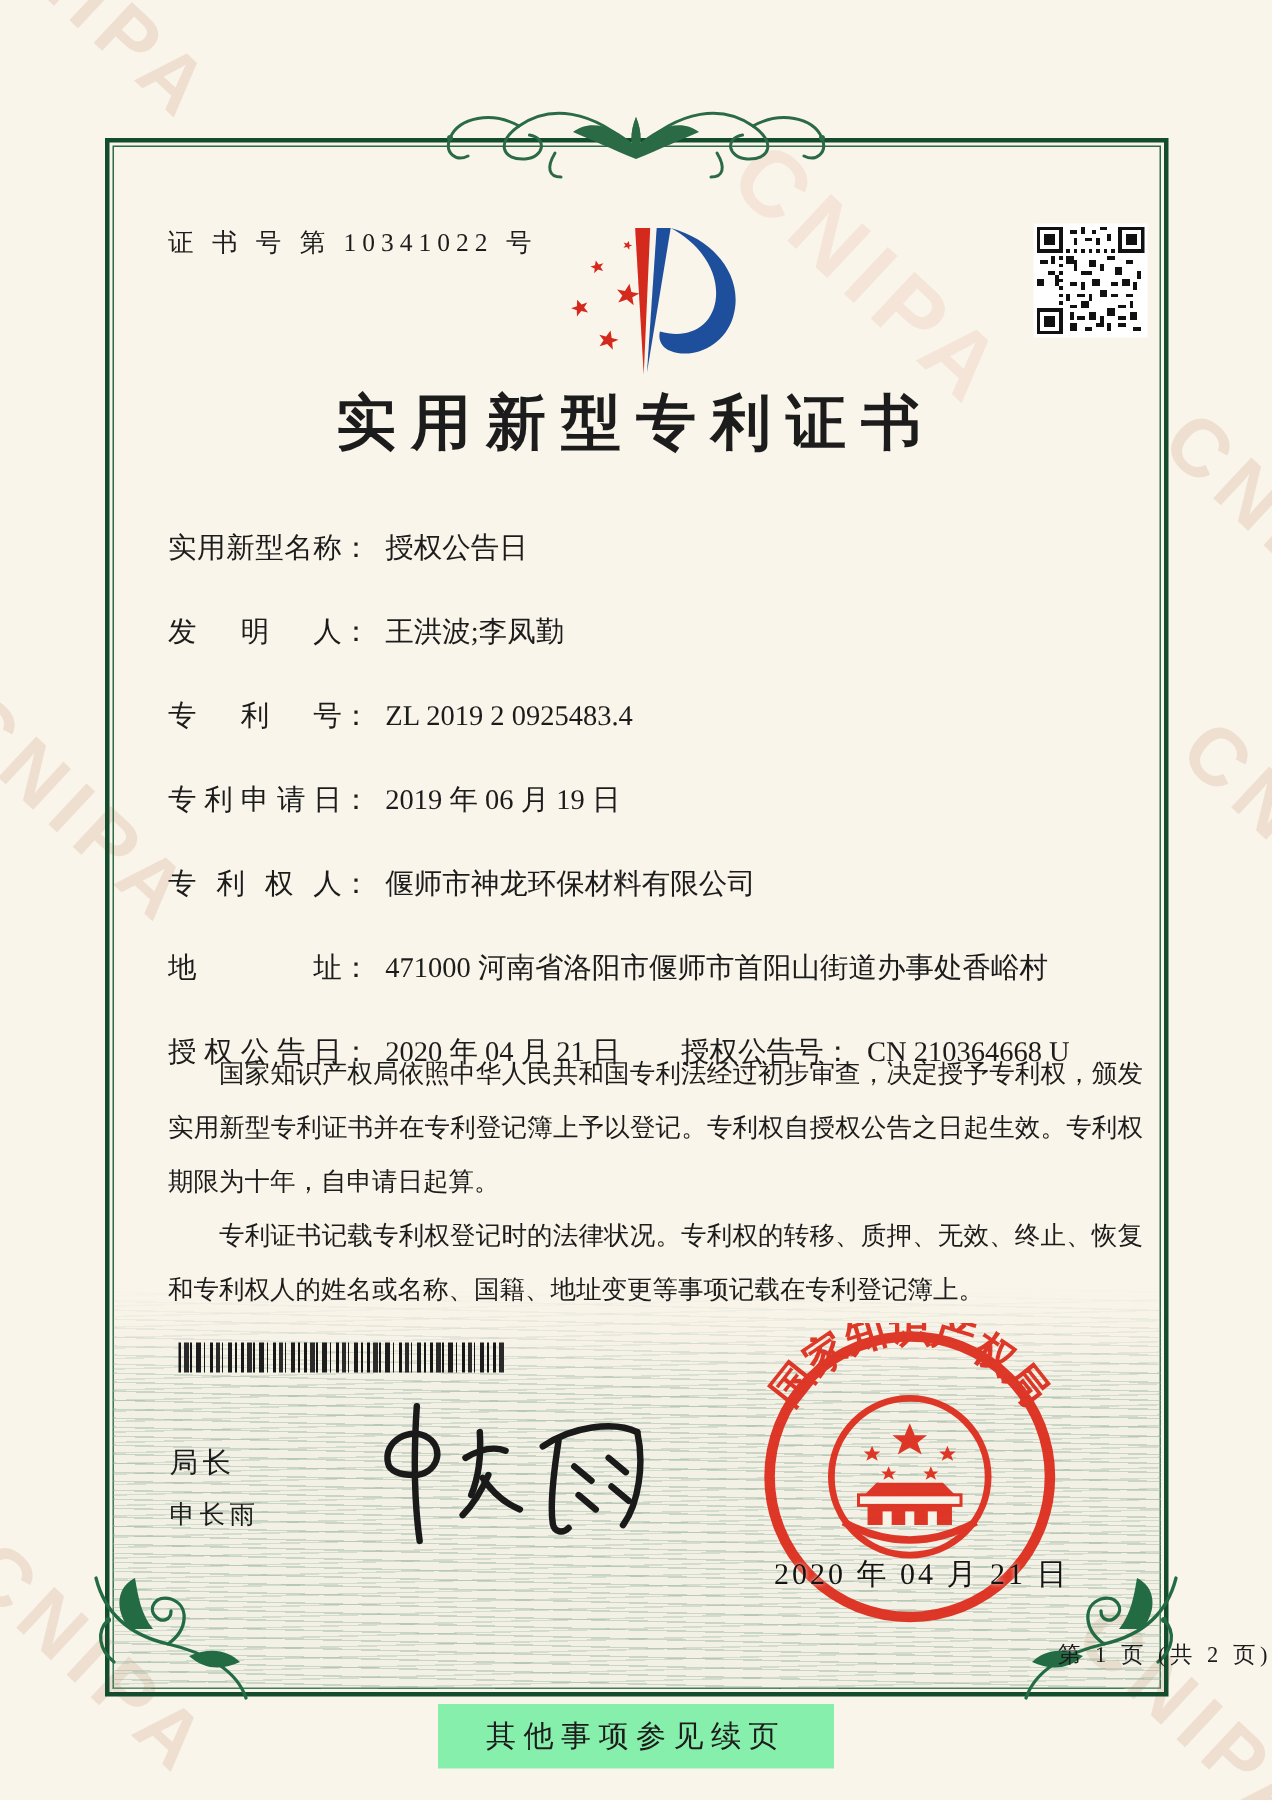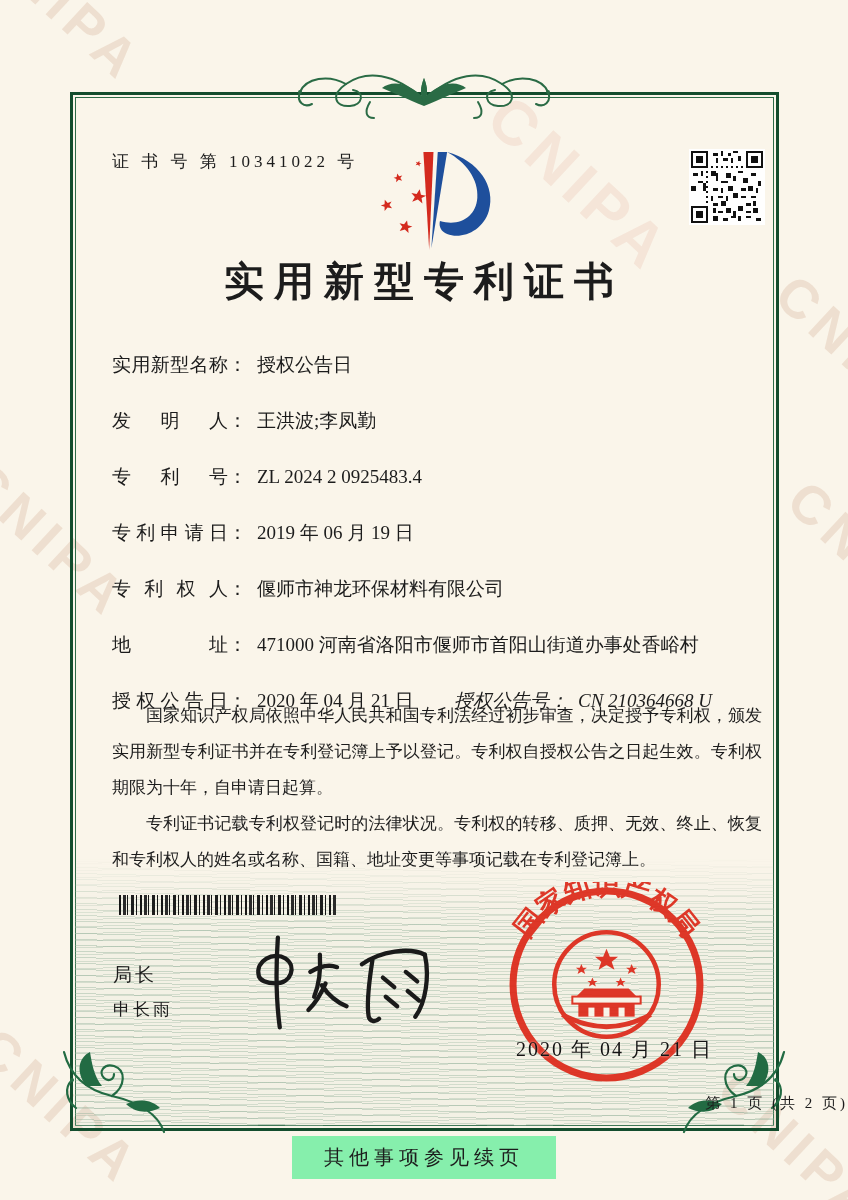--- a/index.html
+++ b/index.html
@@ -30,21 +30,21 @@
   .cert-no{position:absolute;left:112px;top:150px;font-size:17px;letter-spacing:4px;z-index:2;}
   .logo{position:absolute;left:352px;top:142px;z-index:2;}
   .qr{position:absolute;left:689px;top:149px;width:72px;height:72px;z-index:2;background:#fff;padding:2px;}
   .title{position:absolute;left:0;right:0;top:254px;text-align:center;font-size:40px;
          font-weight:bold;letter-spacing:10px;z-index:2;}
 
   .fields{position:absolute;left:112px;top:352px;width:648px;font-size:19px;z-index:2;}
   .frow{height:56px;white-space:nowrap;position:relative;}
   .flabel{display:inline-block;width:6.1em;text-align:justify;text-align-last:justify;vertical-align:top;}
   .fvalue{margin-left:10px;}
-  .grant-no{position:absolute;left:342px;top:0;font-style:italic;}
+  .grant-no{position:absolute;left:342px;top:0;}
 
   .body-text{position:absolute;left:112px;top:698px;width:650px;font-size:17px;
              line-height:36px;text-align:justify;z-index:2;}
   .body-text p{margin:0;text-indent:2em;}
 
   .barcode{position:absolute;left:119px;top:895px;width:217px;height:20px;z-index:2;
     background:repeating-linear-gradient(90deg,
       #161616 0 2px, rgba(0,0,0,0) 2px 4px,
       #2a2a2a 4px 7px, rgba(0,0,0,0) 7px 8px,
       #161616 8px 9px, rgba(0,0,0,0) 9px 12px,
@@ -221,21 +221,21 @@
   <div class="title">实用新型专利证书</div>
 
   <div class="fields">
     <div class="frow">
       <span class="flabel">实用新型名称</span><span>：</span><span class="fvalue">授权公告日</span>
     </div>
     <div class="frow">
       <span class="flabel">发明人</span><span>：</span><span class="fvalue">王洪波;李凤勤</span>
     </div>
     <div class="frow">
-      <span class="flabel">专利号</span><span>：</span><span class="fvalue">ZL 2024 2 0925483.4</span>
+      <span class="flabel">专利号</span><span>：</span><span class="fvalue">ZL 2019 2 0925483.4</span>
     </div>
     <div class="frow">
       <span class="flabel">专利申请日</span><span>：</span><span class="fvalue">2019 年 06 月 19 日</span>
     </div>
     <div class="frow">
       <span class="flabel">专利权人</span><span>：</span><span class="fvalue">偃师市神龙环保材料有限公司</span>
     </div>
     <div class="frow">
       <span class="flabel">地址</span><span>：</span><span class="fvalue">471000 河南省洛阳市偃师市首阳山街道办事处香峪村</span>
     </div>

